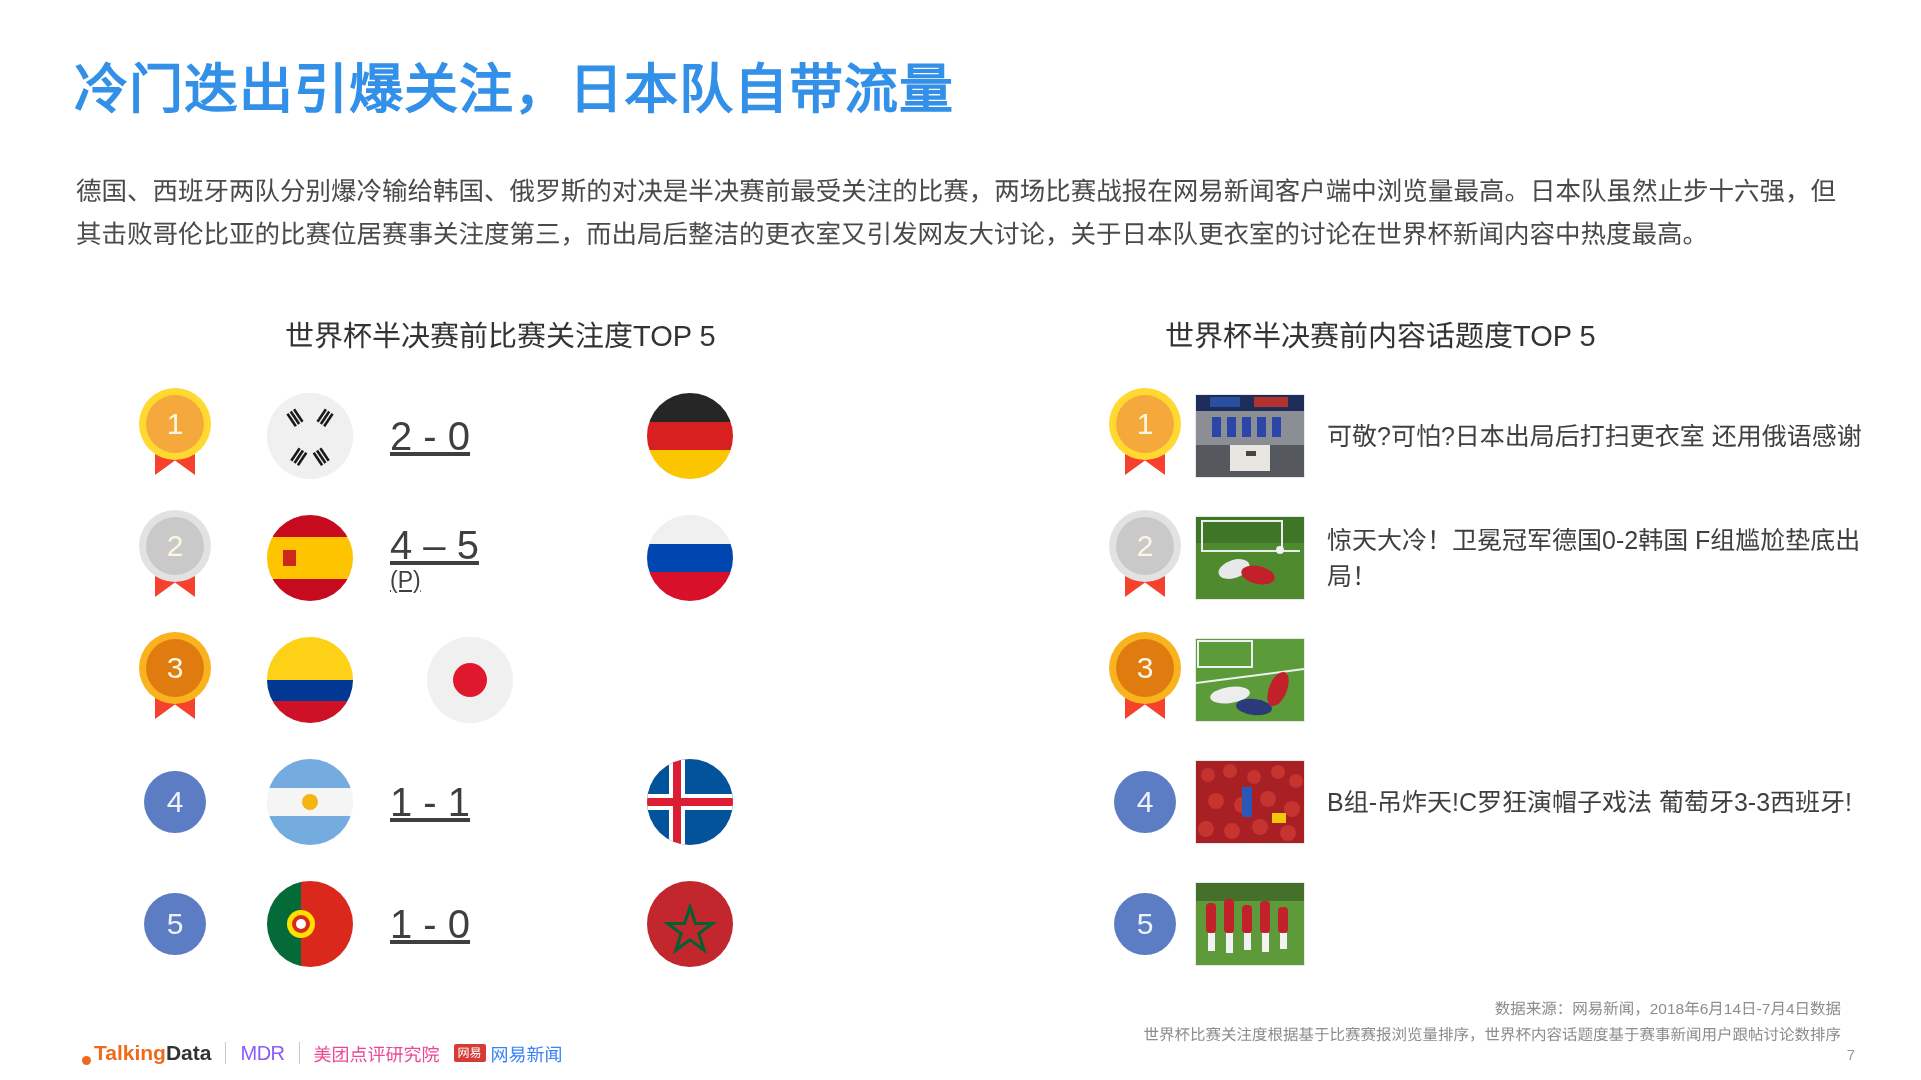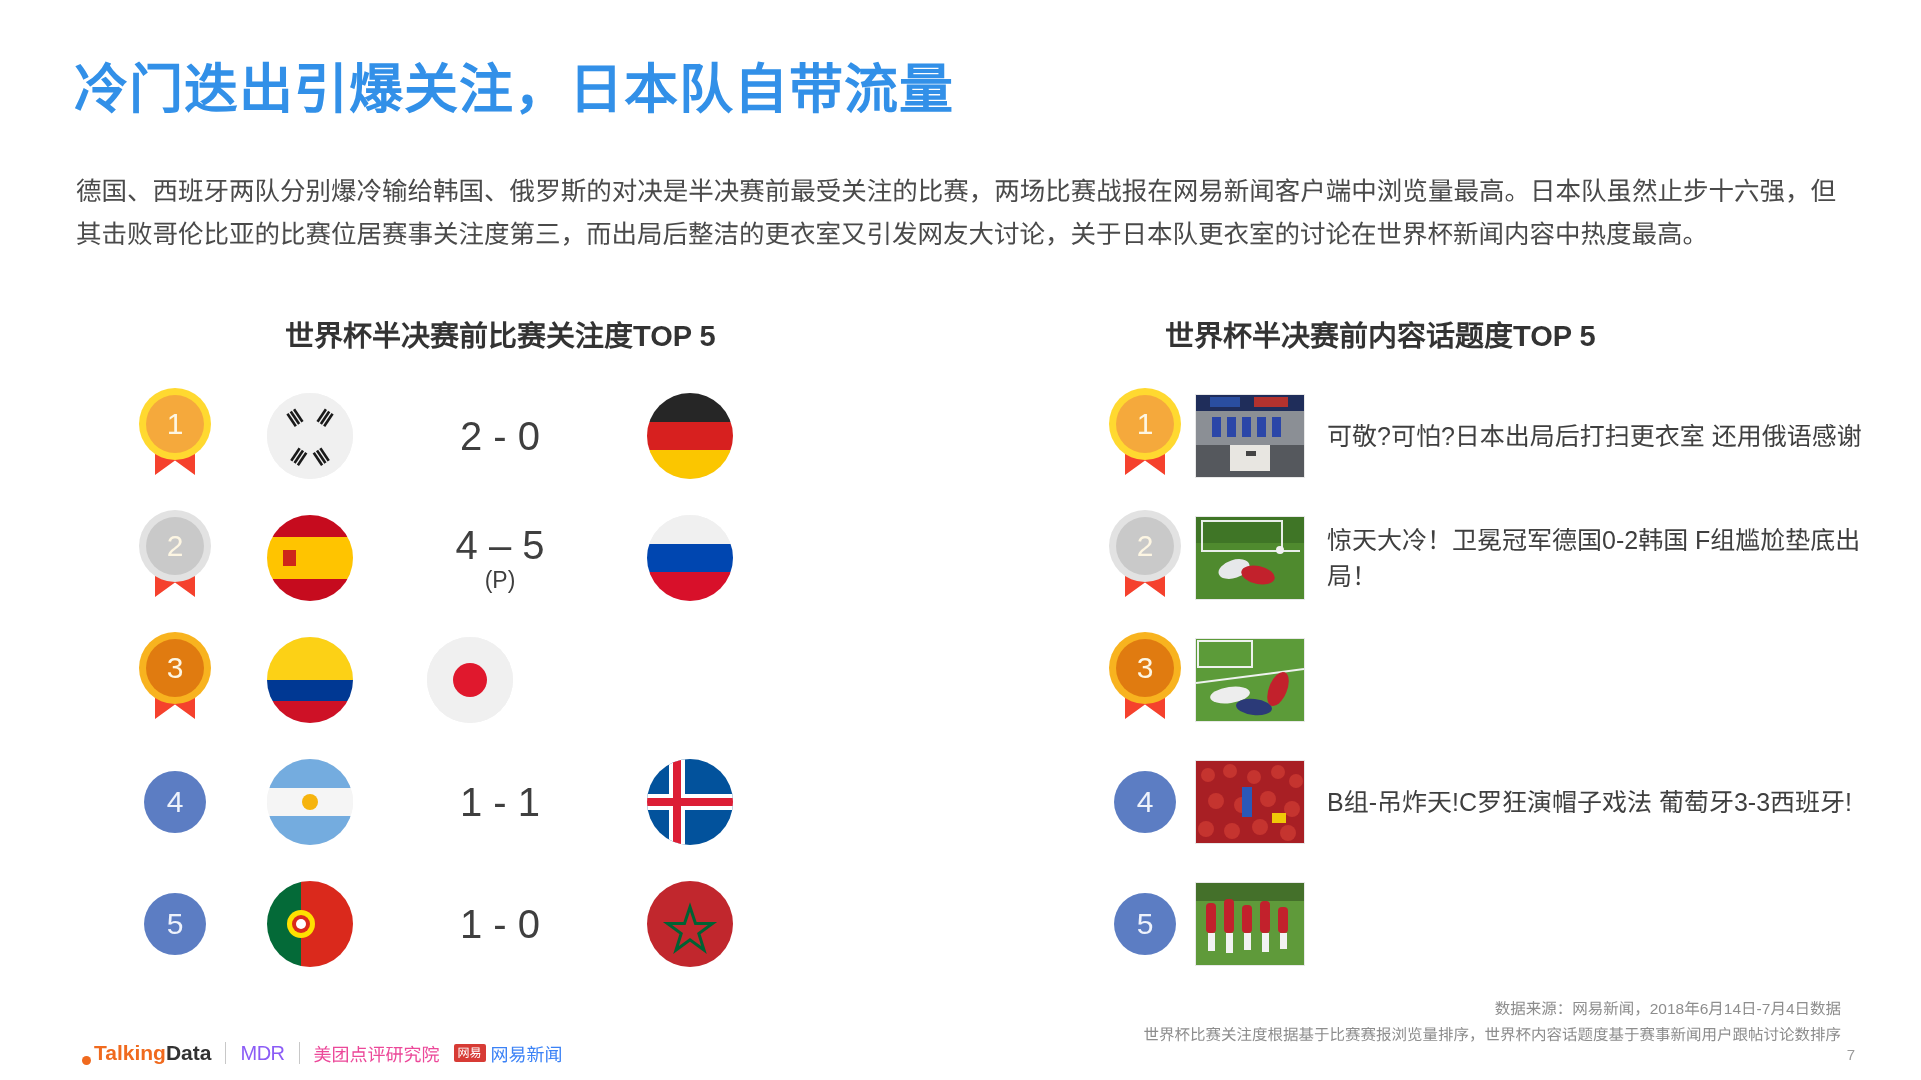--- a/index.html
+++ b/index.html
@@ -22,38 +22,39 @@
   }
   .intro{
     position:absolute;left:76px;top:170px;width:1760px;
     font-size:25.5px;line-height:43px;color:#4a4a4a;
     text-align:justify;
   }
 
   
   .panel-heading{
     position:absolute;
-    font-size:29px;font-weight:bold;color:#333333;
+    font-size:29px;font-weight:normal;color:#333333;
     white-space:nowrap;
   }
   #heading-left{left:285px;top:312px;}
   #heading-right{left:1165px;top:312px;}
 
   
   .left-panel{position:absolute;left:120px;top:375px;width:840px;}
   .match-row{
     position:relative;height:122px;
     display:flex;align-items:center;
   }
   .rank-cell{width:110px;display:flex;justify-content:center;align-items:center;}
   .flag-cell{width:160px;display:flex;justify-content:center;align-items:center;}
   .score-cell{
-    width:220px;text-align:center;
+    width:220px;text-align:left;
     font-size:40px;color:#3f3f3f;line-height:1.05;
     font-weight:400;
+    text-decoration:underline;
   }
   .score-sub{display:block;font-size:23px;margin-top:2px;}
 
   
   .medal{position:relative;width:58px;height:82px;}
   .medal .disc{
     position:absolute;left:0;top:0;width:58px;height:58px;border-radius:50%;
     display:flex;align-items:center;justify-content:center;
     font-size:30px;color:#fdf6e3;z-index:2;
   }

